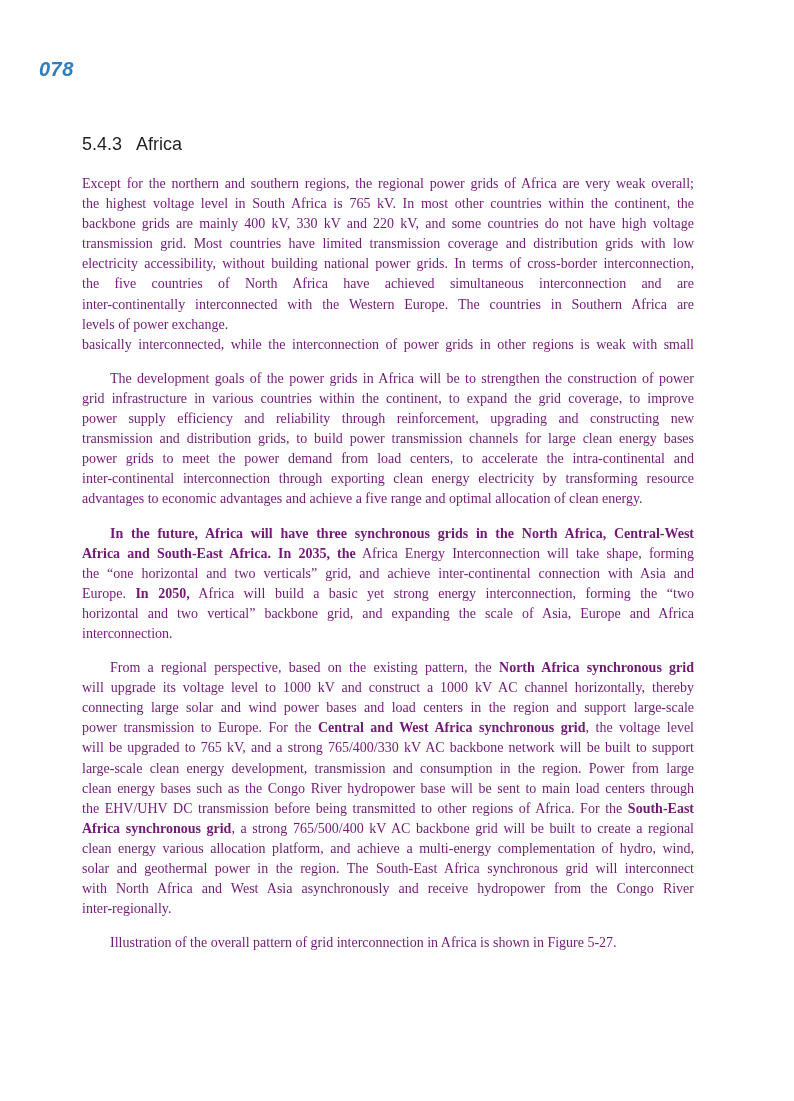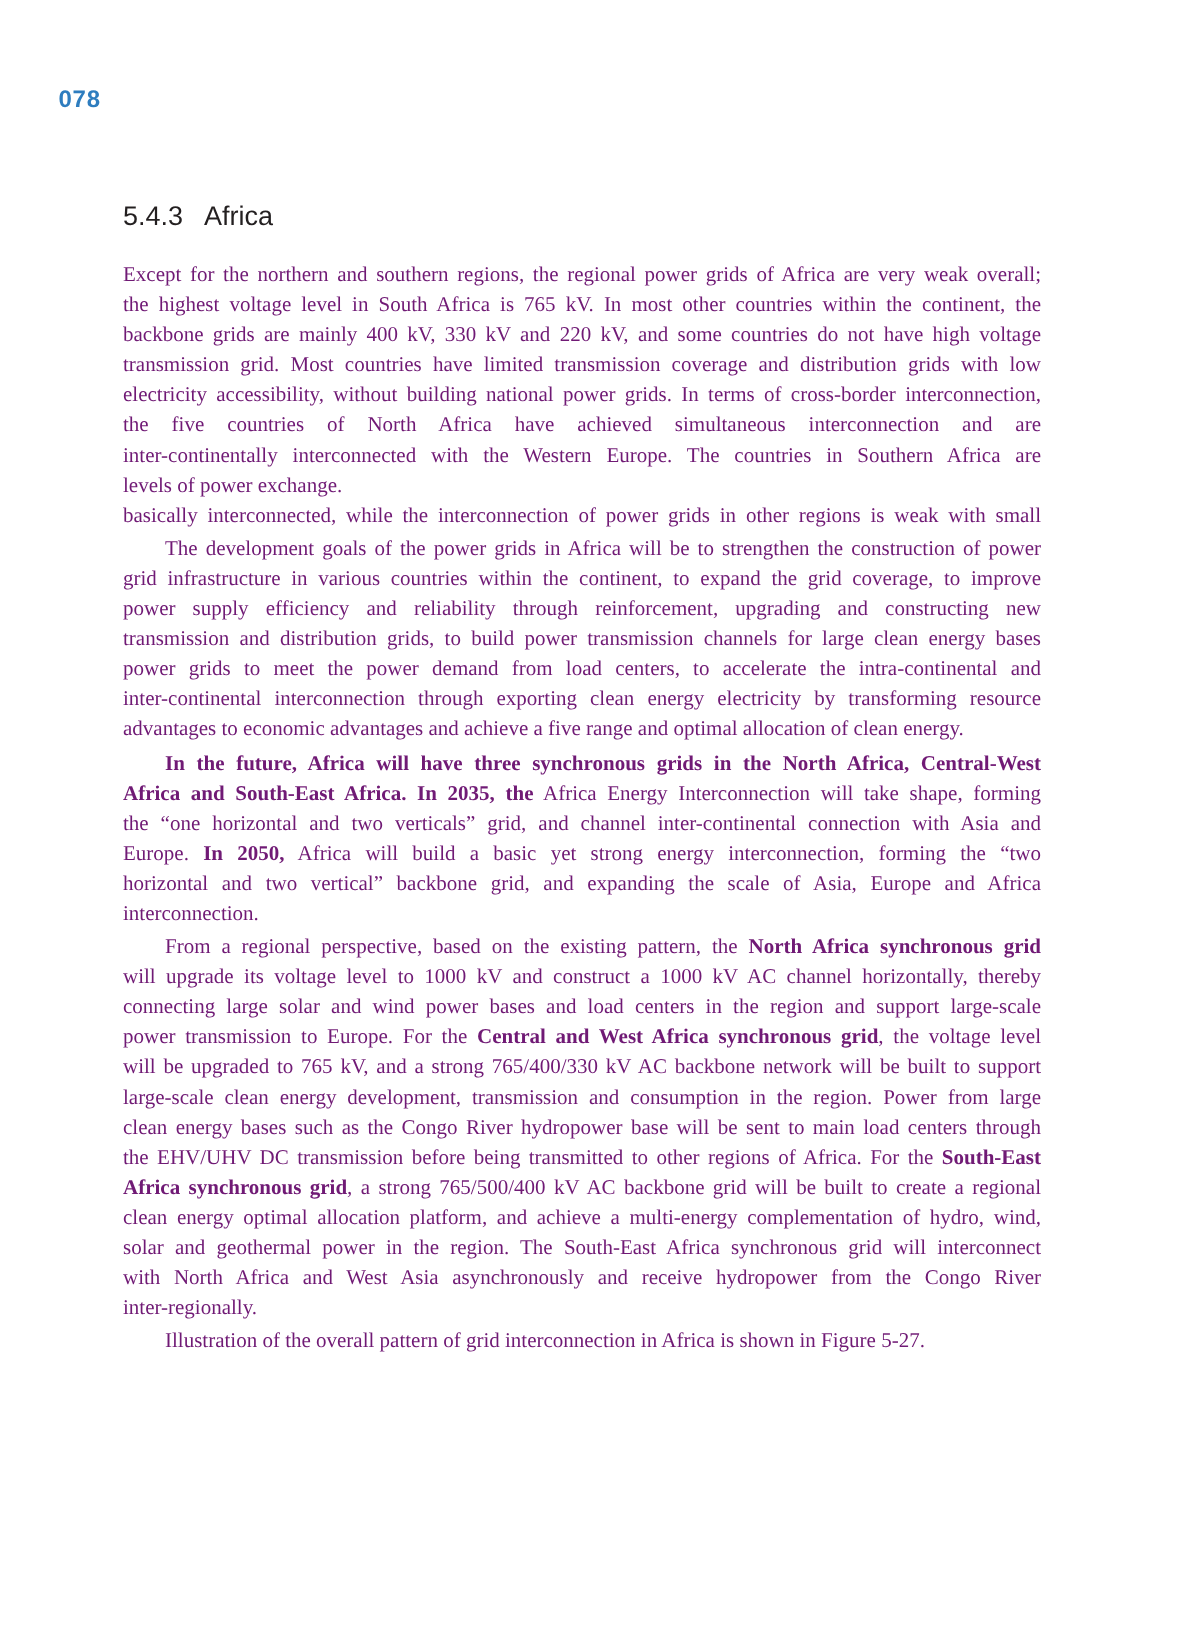--- a/index.html
+++ b/index.html
@@ -1,33 +1,33 @@
 <!DOCTYPE html>
 <html><head>
 <meta charset="utf-8">
 <style>
   html, body { margin: 0; padding: 0; background: #ffffff; }
   body { width: 794px; height: 1101px; position: relative; overflow: hidden; }
   .page-number {
     position: absolute; left: 39px; top: 58px;
-    font-family: "Liberation Sans", sans-serif; font-size: 16px; font-weight: bold;
-    color: #2e7dbf; letter-spacing: 0.5px;
+    font-family: "Liberation Sans", sans-serif; font-size: 20px; font-weight: bold;
+    color: #2e7dbf; letter-spacing: 0.5px; font-style: italic;
   }
   .section-heading {
     position: absolute; left: 82px; top: 134px;
     font-family: "Liberation Sans", sans-serif; font-size: 18px; color: #231f20;
   }
   .section-heading .num { margin-right: 14px; }
   .body-text {
     position: absolute; left: 82px; top: 174px; width: 612px;
     font-family: "Liberation Serif", serif; font-size: 14px; line-height: 20.1px;
     color: #701a75;
   }
   .para { margin: 0; }
-  .para + .para { margin-top: 2px; }
+  .para + .para { margin-top: 14px; }
   .line { display: block; text-align: justify; text-align-last: justify; white-space: nowrap; height: 20.1px; }
   .line.last { text-align-last: left; }
   .indent { padding-left: 28px; }
   b { font-weight: bold; }
 </style>
 </head>
 <body>
 
 <div class="page-number">078</div>
 
@@ -55,37 +55,37 @@
     <span class="line">power supply efficiency and reliability through reinforcement, upgrading and constructing new</span>
     <span class="line">transmission and distribution grids, to build power transmission channels for large clean energy bases</span>
     <span class="line">power grids to meet the power demand from load centers, to accelerate the intra-continental and</span>
     <span class="line">inter-continental interconnection through exporting clean energy electricity by transforming resource</span>
     <span class="line last">advantages to economic advantages and achieve a five range and optimal allocation of clean energy.</span>
   </p>
 
   <p class="para">
     <span class="line indent"><b>In the future, Africa will have three synchronous grids in the North Africa, Central-West</b></span>
     <span class="line"><b>Africa and South-East Africa. In 2035, the</b><span> Africa Energy Interconnection will take shape, forming</span></span>
-    <span class="line">the “one horizontal and two verticals” grid, and channel inter-continental connection with Asia and</span>
+    <span class="line">the “one horizontal and two verticals” grid, and achieve inter-continental connection with Asia and</span>
     <span class="line"><span>Europe. </span><b>In 2050,</b><span> Africa will build a basic yet strong energy interconnection, forming the “two</span></span>
     <span class="line">horizontal and two vertical” backbone grid, and expanding the scale of Asia, Europe and Africa</span>
     <span class="line last">interconnection.</span>
   </p>
 
   <p class="para">
     <span class="line indent"><span>From a regional perspective, based on the existing pattern, the </span><b>North Africa synchronous grid</b></span>
     <span class="line">will upgrade its voltage level to 1000 kV and construct a 1000 kV AC channel horizontally, thereby</span>
     <span class="line">connecting large solar and wind power bases and load centers in the region and support large-scale</span>
     <span class="line"><span>power transmission to Europe. For the </span><b>Central and West Africa synchronous grid</b><span>, the voltage level</span></span>
     <span class="line">will be upgraded to 765 kV, and a strong 765/400/330 kV AC backbone network will be built to support</span>
     <span class="line">large-scale clean energy development, transmission and consumption in the region. Power from large</span>
     <span class="line">clean energy bases such as the Congo River hydropower base will be sent to main load centers through</span>
     <span class="line"><span>the EHV/UHV DC transmission before being transmitted to other regions of Africa. For the </span><b>South-East</b></span>
     <span class="line"><b>Africa synchronous grid</b><span>, a strong 765/500/400 kV AC backbone grid will be built to create a regional</span></span>
-    <span class="line">clean energy optimal allocation platform, and achieve a multi-energy complementation of hydro, wind,</span>
+    <span class="line">clean energy various allocation platform, and achieve a multi-energy complementation of hydro, wind,</span>
     <span class="line">solar and geothermal power in the region. The South-East Africa synchronous grid will interconnect</span>
     <span class="line">with North Africa and West Asia asynchronously and receive hydropower from the Congo River</span>
     <span class="line last">inter-regionally.</span>
   </p>
 
   <p class="para">
     <span class="line indent last">Illustration of the overall pattern of grid interconnection in Africa is shown in Figure 5-27.</span>
   </p>
 
 </div>

